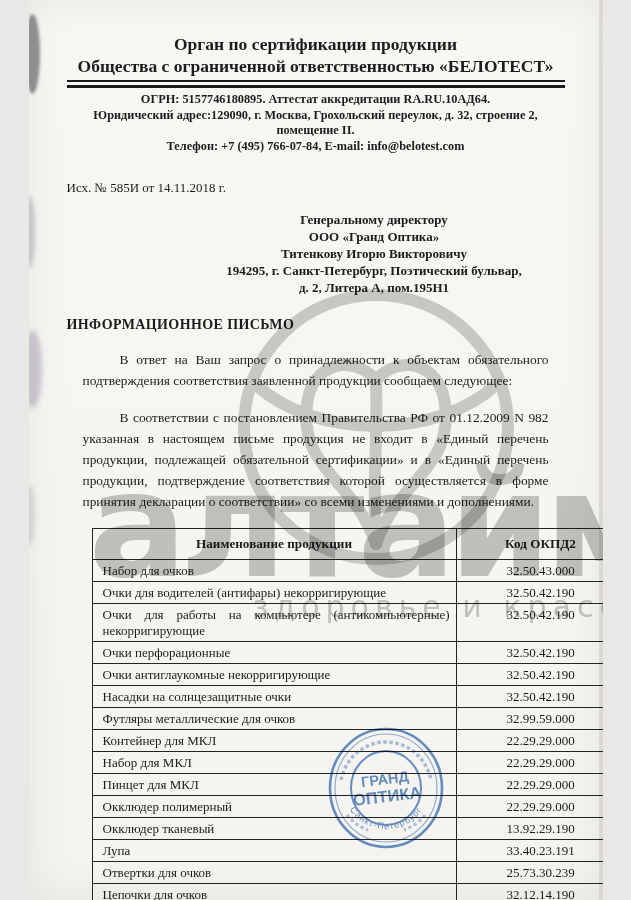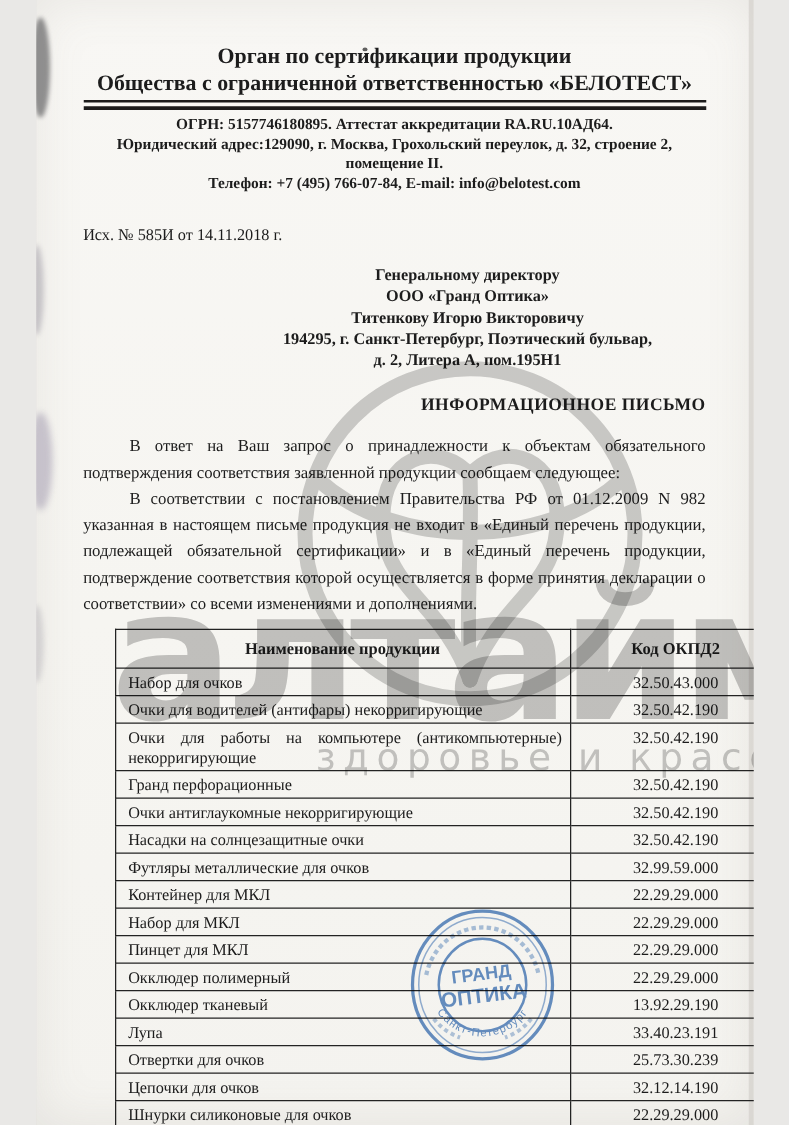--- a/index.html
+++ b/index.html
@@ -20,23 +20,23 @@
   .art.dot2{left:598px;top:116px;width:3px;height:3px;background:#555;border-radius:50%;opacity:.7;}
 
   
   .content{position:absolute;left:0;top:0;right:0;padding:33px 38px 0 38px;z-index:2;}
   .lh{text-align:center;}
   .lh-title{font-size:17.5px;font-weight:bold;line-height:22px;}
   .lh-rule{height:3px;border-top:2.5px solid #1b1b1b;border-bottom:3.5px solid #1b1b1b;margin:3px 0 4px 0;}
   .lh-info{font-size:12.3px;font-weight:bold;line-height:15.5px;}
   .refline{margin-top:26px;font-size:13px;}
   .recipient{width:335px;margin:15px 23px 13px auto;text-align:center;font-weight:bold;font-size:13px;line-height:17px;}
-  .letter-title{margin-top:21px;text-align:right;font-weight:bold;font-size:14px;letter-spacing:.4px;}
+  .letter-title{margin-top:21px;text-align:left;font-weight:bold;font-size:14px;letter-spacing:.4px;}
   .letter-body{margin-top:13px;font-size:13.4px;line-height:21px;text-align:justify;}
-  .letter-body p{margin:0;text-indent:37px;}
+  .letter-body p{margin:16px;text-indent:37px;}
 
   table.products{border-collapse:collapse;margin:10px 0 0 25px;width:534px;font-size:13px;}
   table.products td,table.products th{border:1.4px solid #232323;vertical-align:top;}
   table.products th{font-weight:bold;text-align:center;padding:7px 6px;font-size:13.2px;}
   td.name{padding:2.5px 6px 2.5px 10px;line-height:16px;text-align:justify;-moz-text-align-last:left;text-align-last:left;}
   td.code{width:160px;text-align:center;text-align-last:center;padding:2.5px 4px;line-height:16px;}
 
   
   .wm{position:absolute;z-index:3;pointer-events:none;mix-blend-mode:multiply;}
   .wm-globe{left:202px;top:282px;width:290px;height:290px;opacity:.42;}
@@ -101,21 +101,21 @@
           </tr>
         <tr>
             <td class="name">Очки для водителей (антифары) некорригирующие</td>
             <td class="code">32.50.42.190</td>
           </tr>
         <tr>
             <td class="name">Очки для работы на компьютере (антикомпьютерные) некорригирующие</td>
             <td class="code">32.50.42.190</td>
           </tr>
         <tr>
-            <td class="name">Гранд перфорационные</td>
+            <td class="name">Очки перфорационные</td>
             <td class="code">32.50.42.190</td>
           </tr>
         <tr>
             <td class="name">Очки антиглаукомные некорригирующие</td>
             <td class="code">32.50.42.190</td>
           </tr>
         <tr>
             <td class="name">Насадки на солнцезащитные очки</td>
             <td class="code">32.50.42.190</td>
           </tr>

